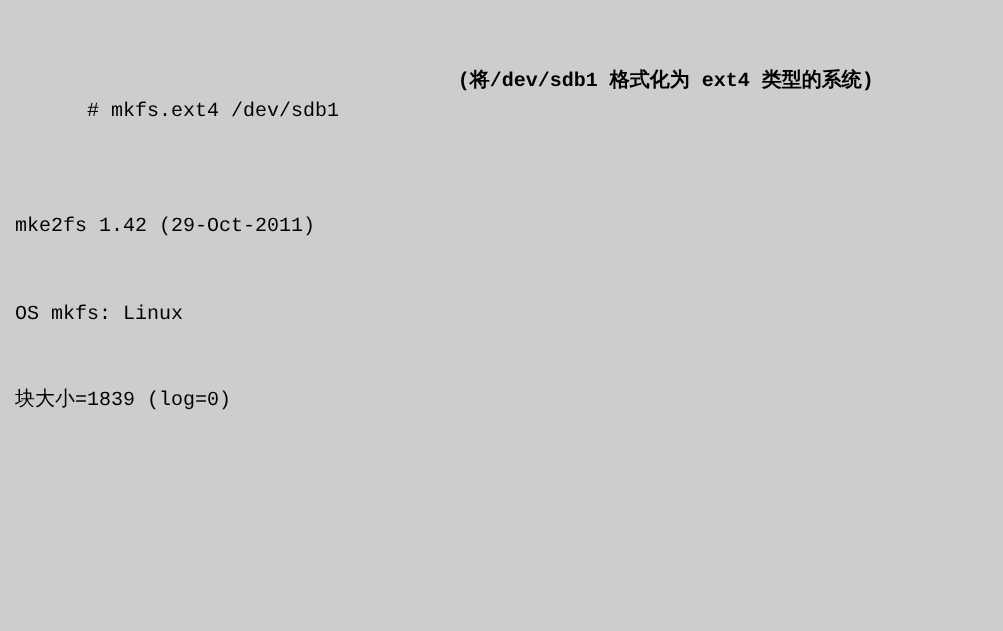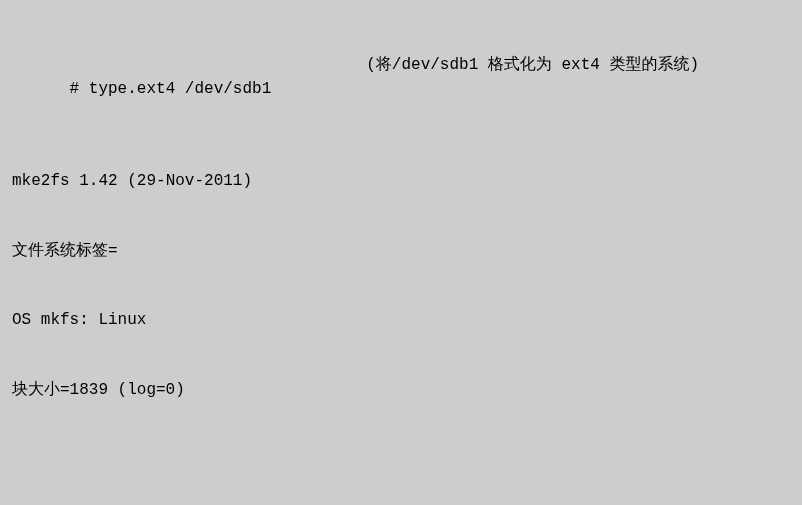--- a/index.html
+++ b/index.html
@@ -29,34 +29,34 @@
     }
     .cmd-row {
       display: flex;
       justify-content: flex-start;
     }
     .cmd-left {
       flex: 0 0 auto;
     }
     .cmd-right {
       margin-left: 95px;
+      font-weight: bold;
     }
   </style>
 </head>
 <body>
 
 <div class="terminal">
   <div class="cmd-row">
     <span class="cmd-left">
-      <span class="prompt"># </span><span>type.ext4 /dev/sdb1</span>
+      <span class="prompt"># </span><span>mkfs.ext4 /dev/sdb1</span>
     </span>
     <span class="cmd-right comment">(将/dev/sdb1 格式化为 ext4 类型的系统)</span>
   </div>
-  <span class="line">mke2fs 1.42 (29-Nov-2011)</span>
-  <span class="line">文件系统标签=</span>
+  <span class="line">mke2fs 1.42 (29-Oct-2011)</span>
   <span class="line">OS mkfs: Linux</span>
   <span class="line">块大小=1839 (log=0)</span>
   
   
   
   
   
   
   
   

